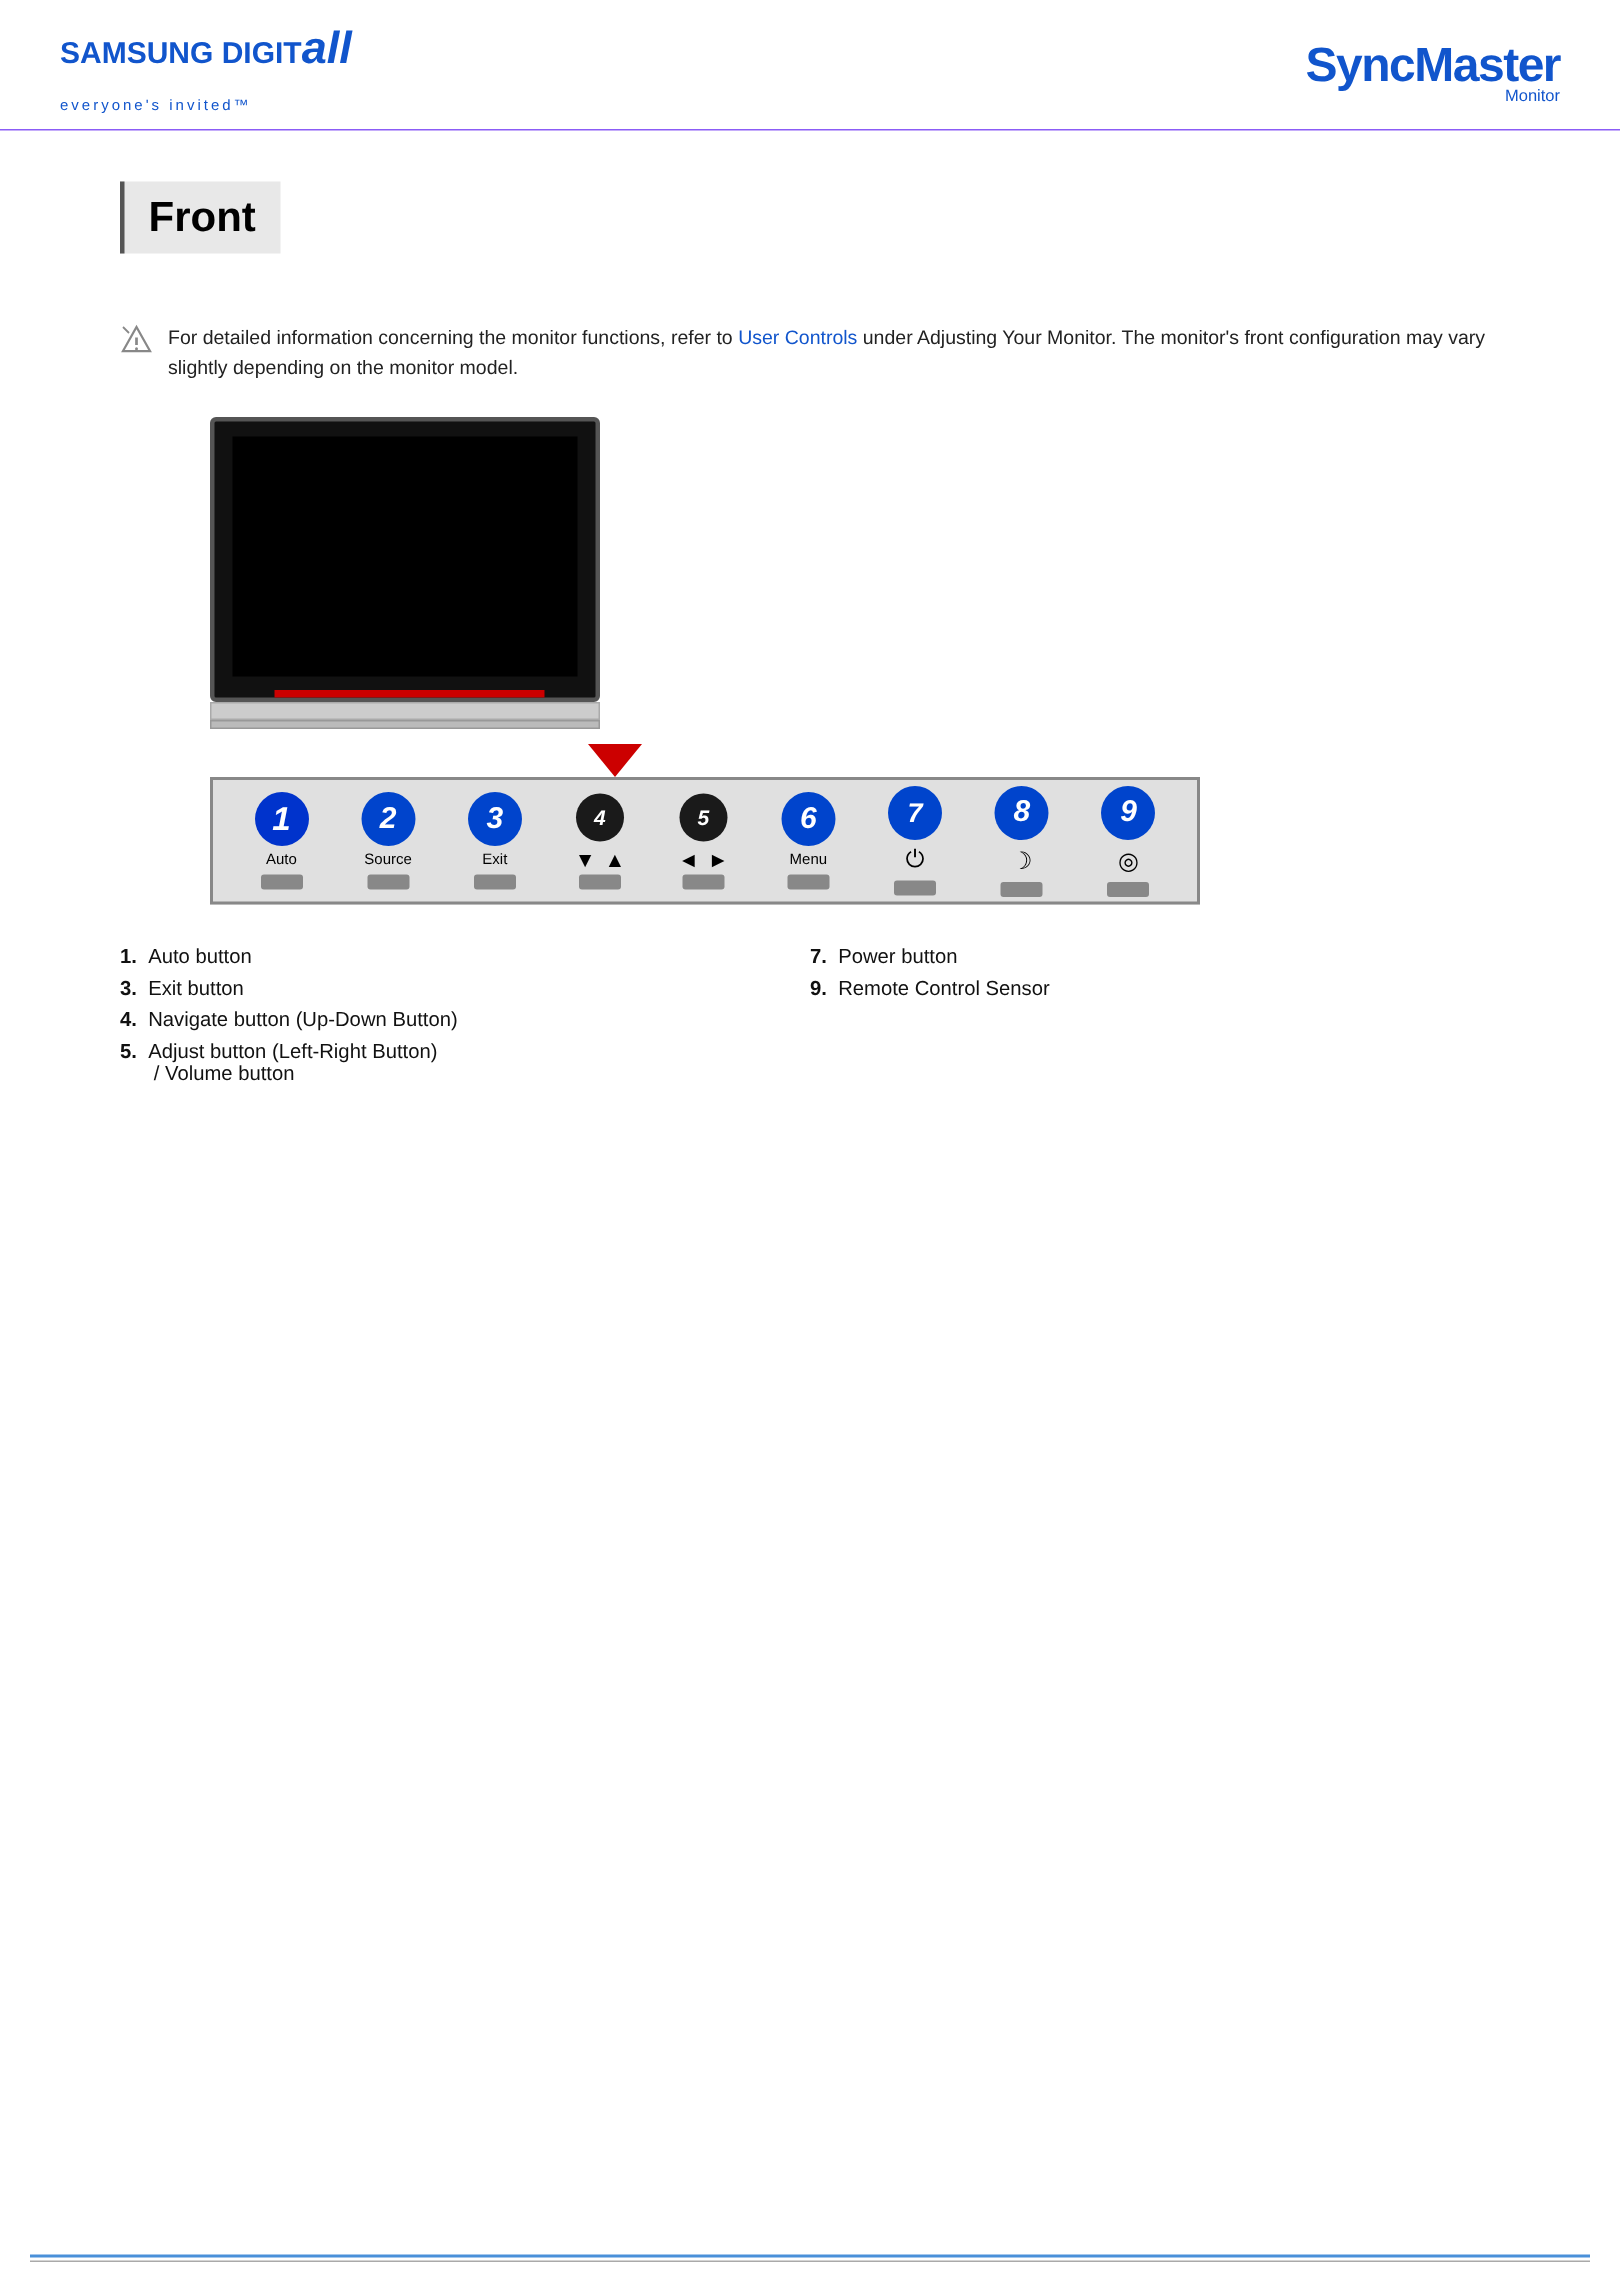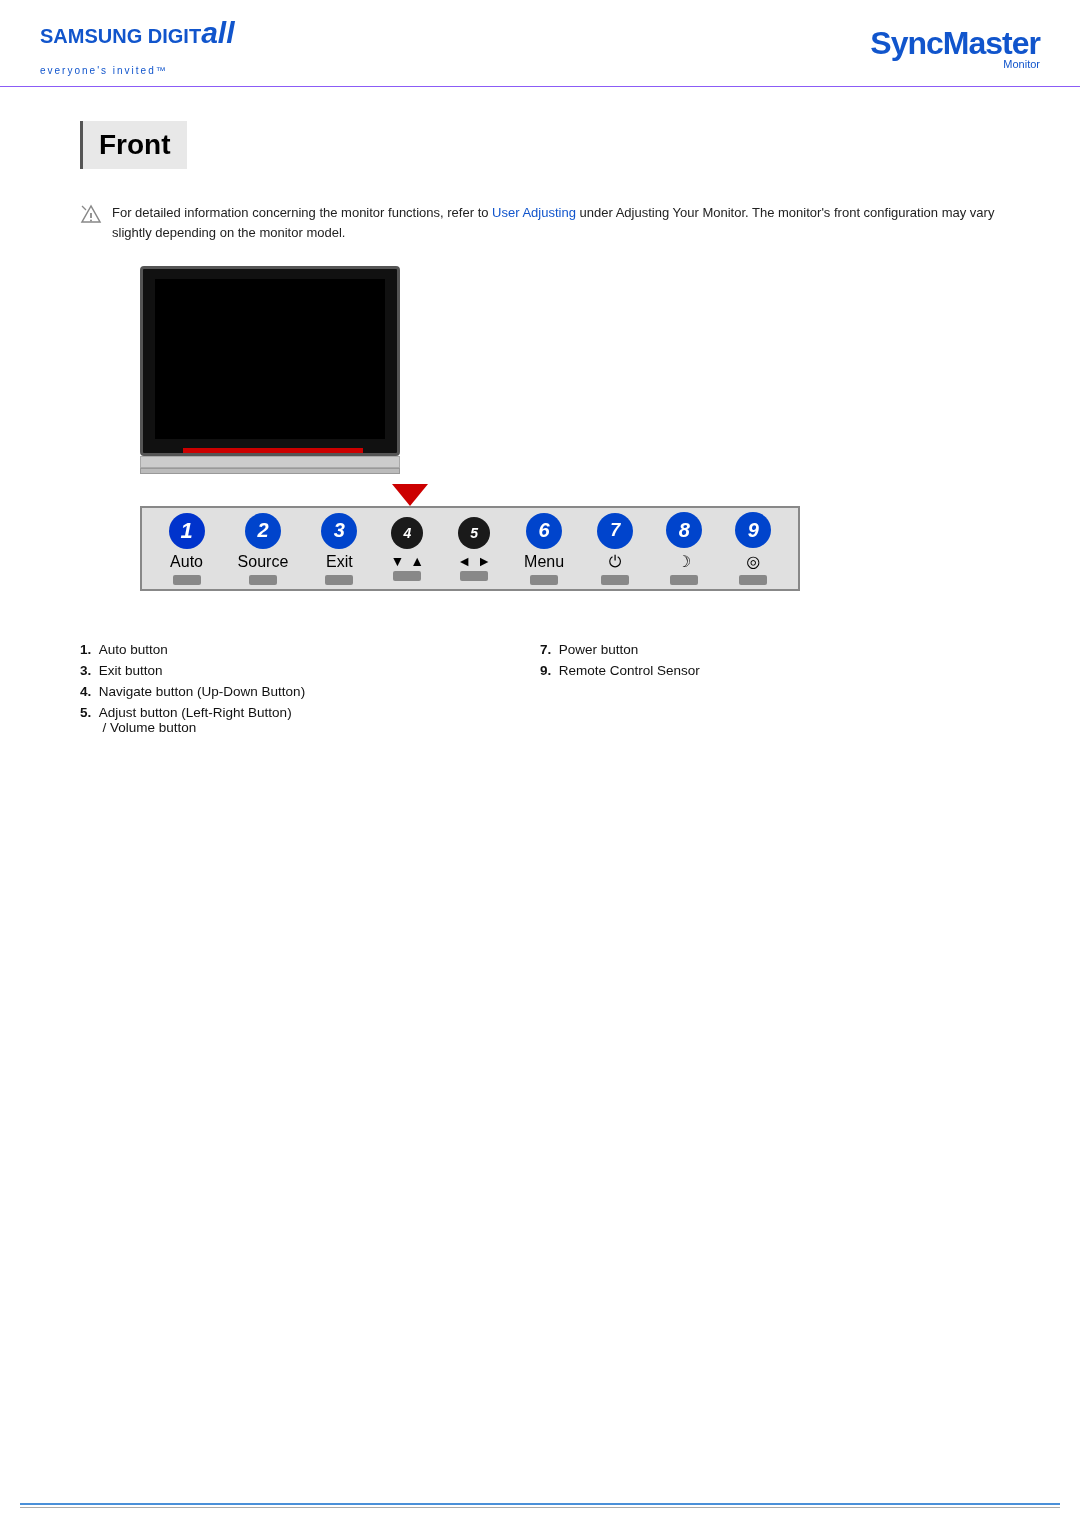--- a/index.html
+++ b/index.html
@@ -46,21 +46,21 @@
       font-size: 11px;
       color: #1155cc;
       display: block;
       text-align: right;
       margin-top: -4px;
     }
 
     
     .page-title-bar {
       background: #e8e8e8;
-      margin: 18px 40px 4px 40px;
+      margin: 18px 40px 16px 40px;
       padding: 8px 16px;
       display: inline-block;
       border-left: 3px solid #555;
     }
     .page-title-bar h1 {
       font-size: 28px;
       font-weight: bold;
       color: #000;
     }
 
@@ -177,38 +177,38 @@
       display: flex;
       align-items: center;
       justify-content: center;
       font-style: italic;
     }
     .btn-circle.large-num {
       font-size: 22px;
     }
 
     .btn-label {
-      font-size: 16px;
+      font-size: 10px;
       color: #000;
       text-align: center;
       white-space: nowrap;
     }
 
     .btn-indicator {
       width: 28px;
       height: 10px;
       background: #888;
       border-radius: 2px;
     }
 
     
     .features-list {
       display: flex;
       gap: 0;
-      margin-top: 24px;
+      margin-top: 0;
     }
     .features-col {
       flex: 1;
     }
     .features-col ol {
       list-style: none;
       padding: 0;
     }
     .features-col ol li {
       padding: 3px 0;
@@ -258,21 +258,21 @@
 <div class="content">
 
   <div class="note-box">
     <svg class="note-icon" viewBox="0 0 22 22" xmlns="http://www.w3.org/2000/svg">
       <polygon points="11,2 2,18 20,18" fill="none" stroke="#888" stroke-width="1.5"></polygon>
       <line x1="11" y1="9" x2="11" y2="14" stroke="#888" stroke-width="1.8"></line>
       <circle cx="11" cy="16.5" r="1" fill="#888"></circle>
       <line x1="2" y1="2" x2="6" y2="6" stroke="#888" stroke-width="1.2"></line>
     </svg>
     <div class="note-text">
-      <span>For detailed information concerning the monitor functions, refer to </span><a class="link">User Adjusting</a><span> under Adjusting Your Monitor. The monitor's front configuration may vary slightly depending on the monitor model.</span>
+      <span>For detailed information concerning the monitor functions, refer to </span><a class="link">User Controls</a><span> under Adjusting Your Monitor. The monitor's front configuration may vary slightly depending on the monitor model.</span>
     </div>
   </div>
 
   <div style="display:flex; flex-direction:column; align-items:flex-start; margin-left: 60px;">
 
     <div class="monitor-diagram">
       <div class="monitor-body">
         <div class="monitor-screen"></div>
         <div class="monitor-red-bar"></div>
       </div>

